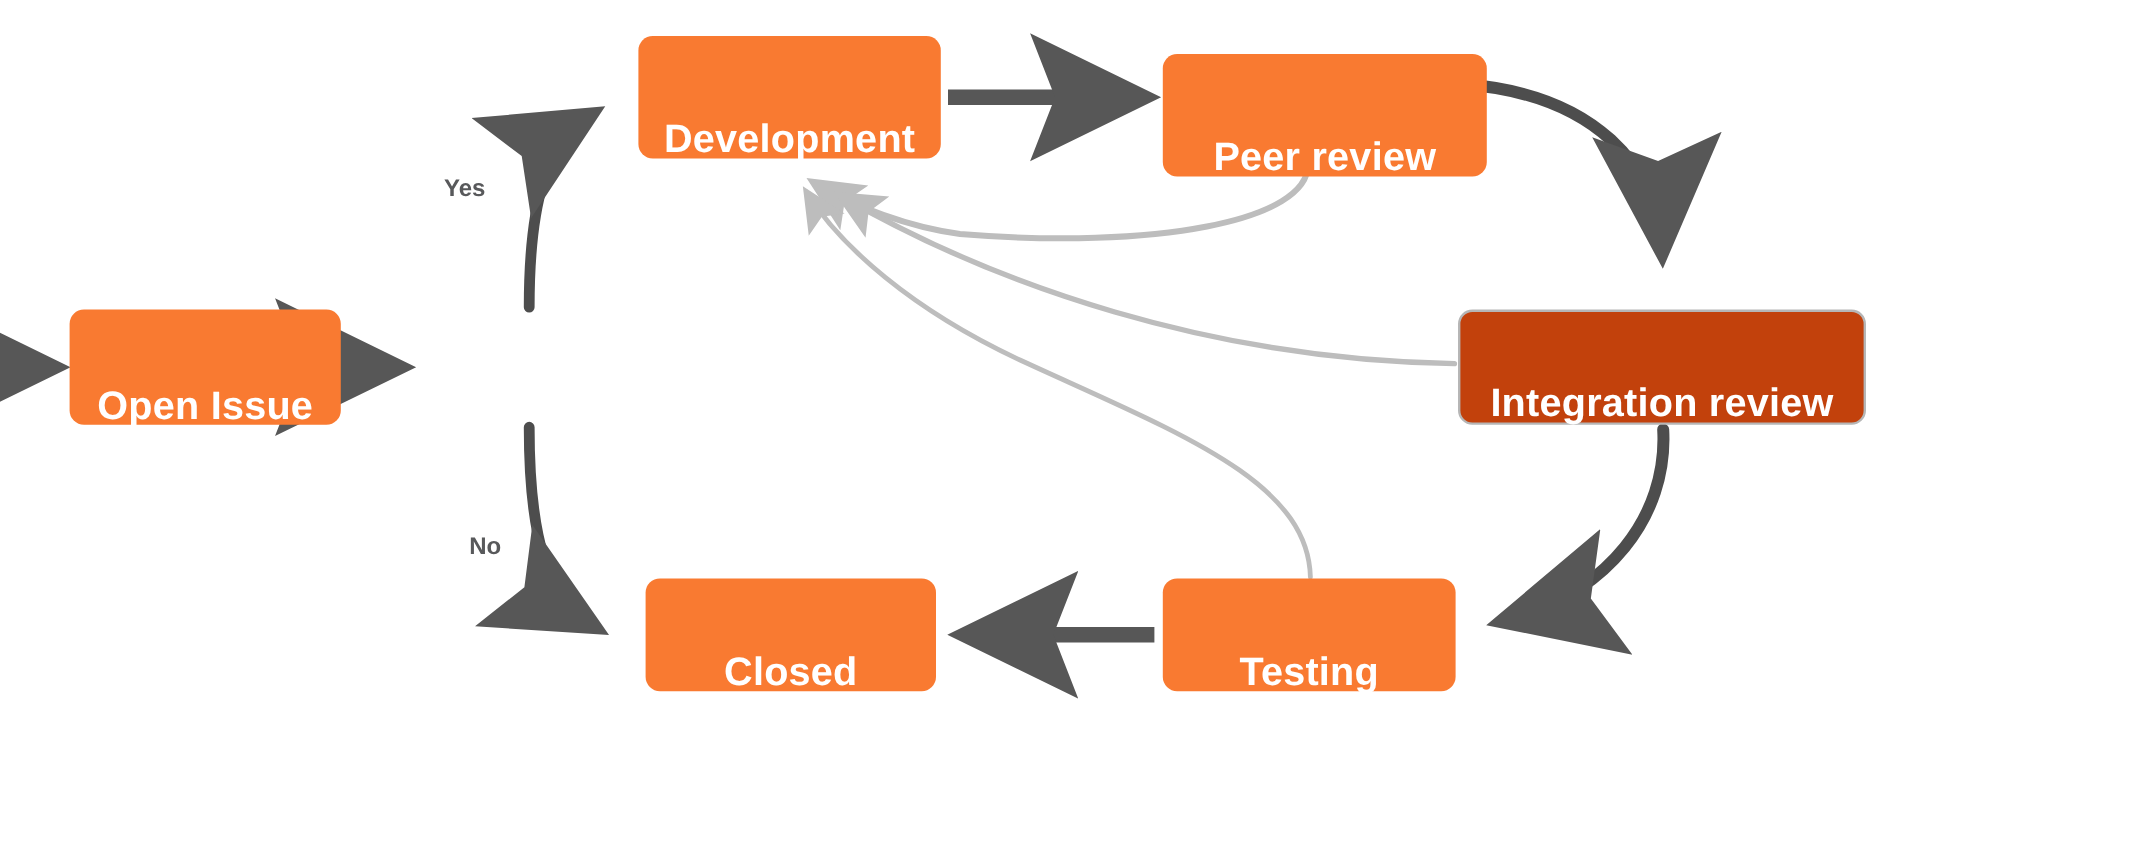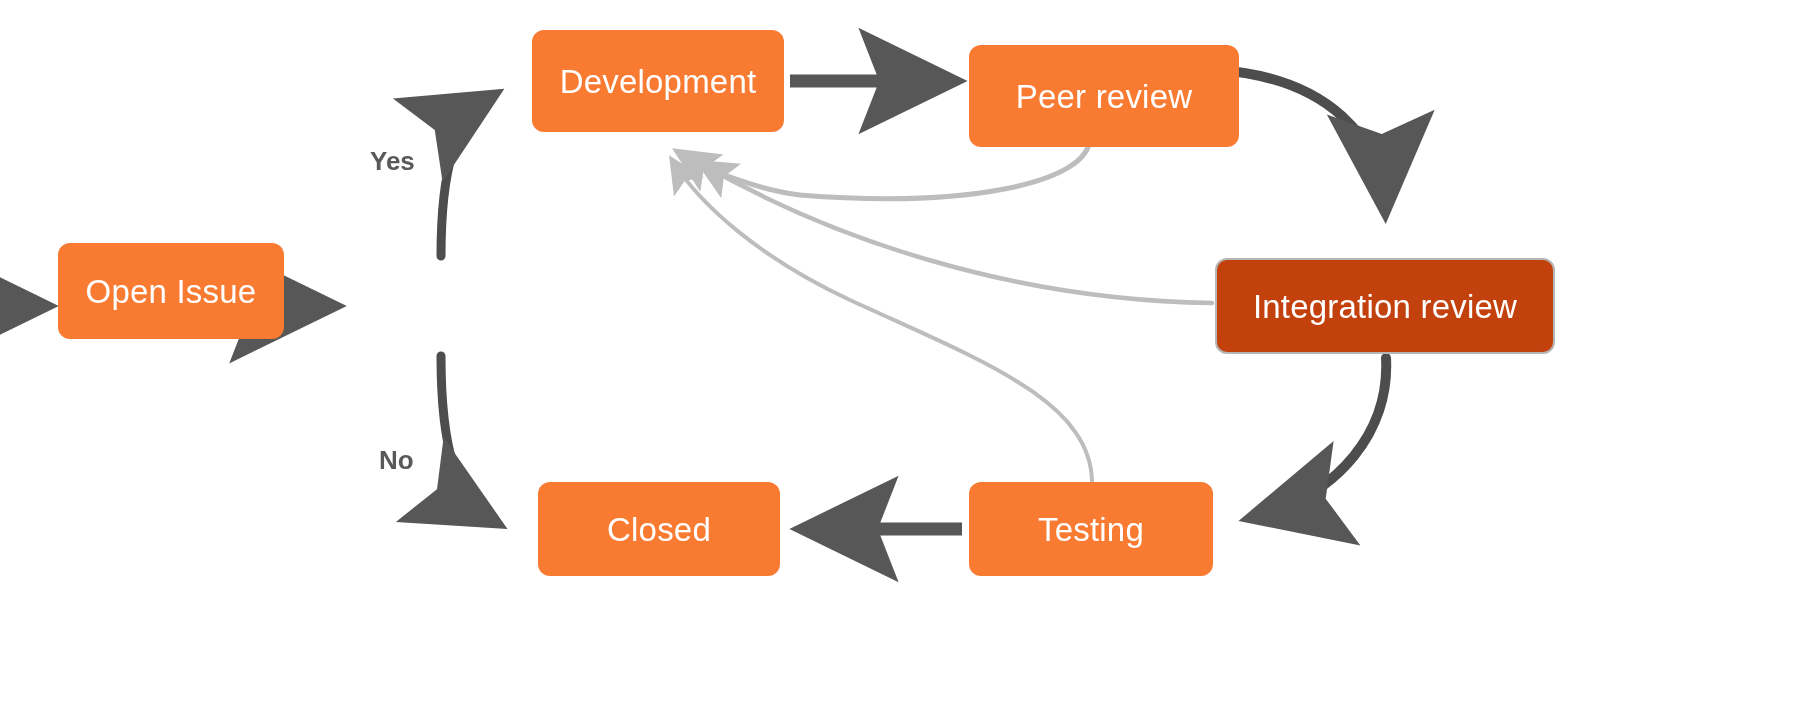--- a/index.html
+++ b/index.html
@@ -29,42 +29,42 @@
     position: absolute;
     left: 0;
     top: 0;
     width: 1797px;
     height: 712px;
   }
   .node {
     position: absolute;
     box-sizing: border-box;
     display: flex;
-    align-items: center;
+    align-items: flex-end;
     justify-content: center;
     border-radius: 12px;
     color: #ffffff;
     font-family: "Liberation Sans", sans-serif;
-    font-weight: 400;
+    font-weight: 700;
     font-size: 33px;
     letter-spacing: 0.2px;
     line-height: 1;
     white-space: nowrap;
     user-select: none;
   }
   .node-label {
     display: block;
     padding: 0 10px;
     text-align: center;
   }
   .edge-label {
     position: absolute;
     font-family: "Liberation Sans", sans-serif;
     font-weight: bold;
-    font-size: 26px;
+    font-size: 20px;
     color: #58595b;
     white-space: nowrap;
     user-select: none;
   }
 </style>
 </head>
 <body>
 
 <div id="diagram-root">
 
@@ -123,21 +123,21 @@
     </g>
 
     <g>
       <path d="M1092,481 C1090,400 980,360 850,300 C760,258 700,205 672,160" fill="none" stroke="#bdbdbd" stroke-width="4" stroke-linecap="round" marker-end="url(#arrow-feedback)"></path>
     </g>
 
   </svg>
 
   <div id="node-layer">
 
-    <div class="node" style="left:58px; top:243px; width:226px; height:96px; background:#f97a31;">
+    <div class="node" style="left:58px; top:258px; width:226px; height:96px; background:#f97a31;">
       <span class="node-label">Open Issue</span>
     </div>
 
 
     <div class="node" style="left:532px; top:30px; width:252px; height:102px; background:#f97a31;">
       <span class="node-label">Development</span>
     </div>
 
     <div class="node" style="left:969px; top:45px; width:270px; height:102px; background:#f97a31;">
       <span class="node-label">Peer review</span>
@@ -150,16 +150,16 @@
     <div class="node" style="left:969px; top:482px; width:244px; height:94px; background:#f97a31;">
       <span class="node-label">Testing</span>
     </div>
 
     <div class="node" style="left:538px; top:482px; width:242px; height:94px; background:#f97a31;">
       <span class="node-label">Closed</span>
     </div>
 
     <div class="edge-label" style="left:370px; top:146px;">Yes</div>
 
-    <div class="edge-label" style="left:379px; top:445px;">No</div>
+    <div class="edge-label" style="left:391px; top:445px;">No</div>
 
   </div>
 </div>
 
 </body></html>

